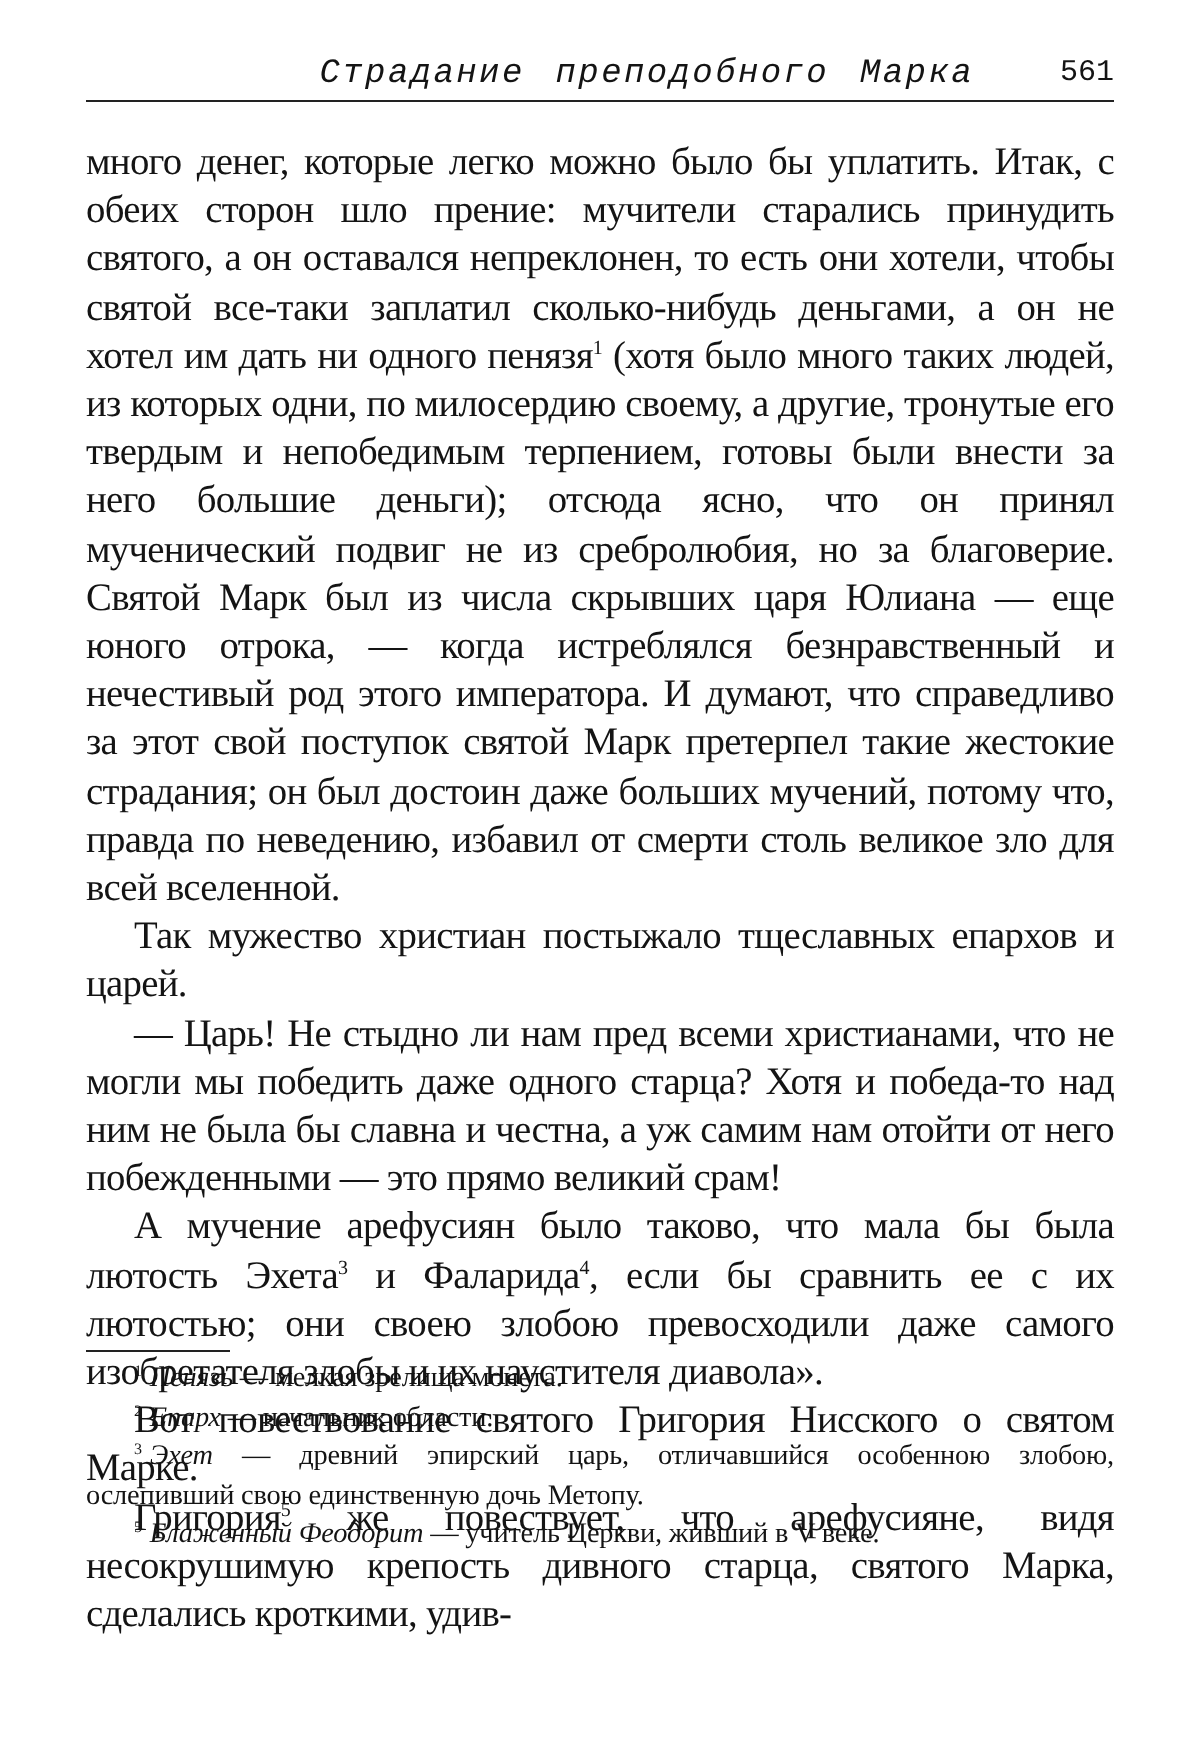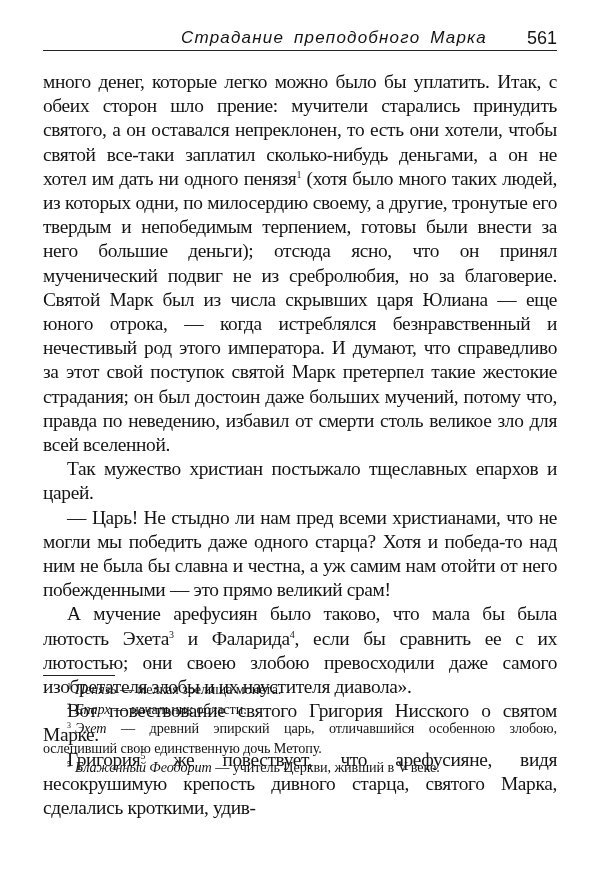--- a/index.html
+++ b/index.html
@@ -1,26 +1,26 @@
 <!DOCTYPE html>
 <html><head>
   <meta charset="utf-8">
   <style>
     html, body { margin: 0; padding: 0; background: #ffffff; }
     body { width: 600px; height: 875px; position: relative; overflow: hidden; color: #141414; }
     .page { position: absolute; left: 43px; top: 0; width: 514px; }
     .running-head {
       position: absolute; left: 0; top: 28px; width: 514px; height: 22px;
       border-bottom: 1px solid #222;
-      font-family: Liberation Sans, sans-serif; font-size: 17px;
+      font-family: Liberation Mono, monospace; font-size: 17px;
     }
     .running-title {
       position: absolute; right: 70px; top: 0; font-style: italic; letter-spacing: 1.2px; word-spacing: 4px;
     }
-    .page-number { position: absolute; right: 0; top: 0; font-size: 18px; }
+    .page-number { position: absolute; right: 0; top: 0; font-size: 15px; }
     .body-text {
       position: absolute; left: 0; top: 70px; width: 514px;
       font-family: "Liberation Serif", serif; font-size: 19.4px; line-height: 24.2px;
       text-align: justify; letter-spacing: -0.35px;
       font-stretch: condensed;
     }
     .body-text p { margin: 0; }
     .body-text p.indent { text-indent: 24px; }
     .body-text p.noindent { text-indent: 0; }
     sup { font-size: 10px; line-height: 0; vertical-align: 7px; }

